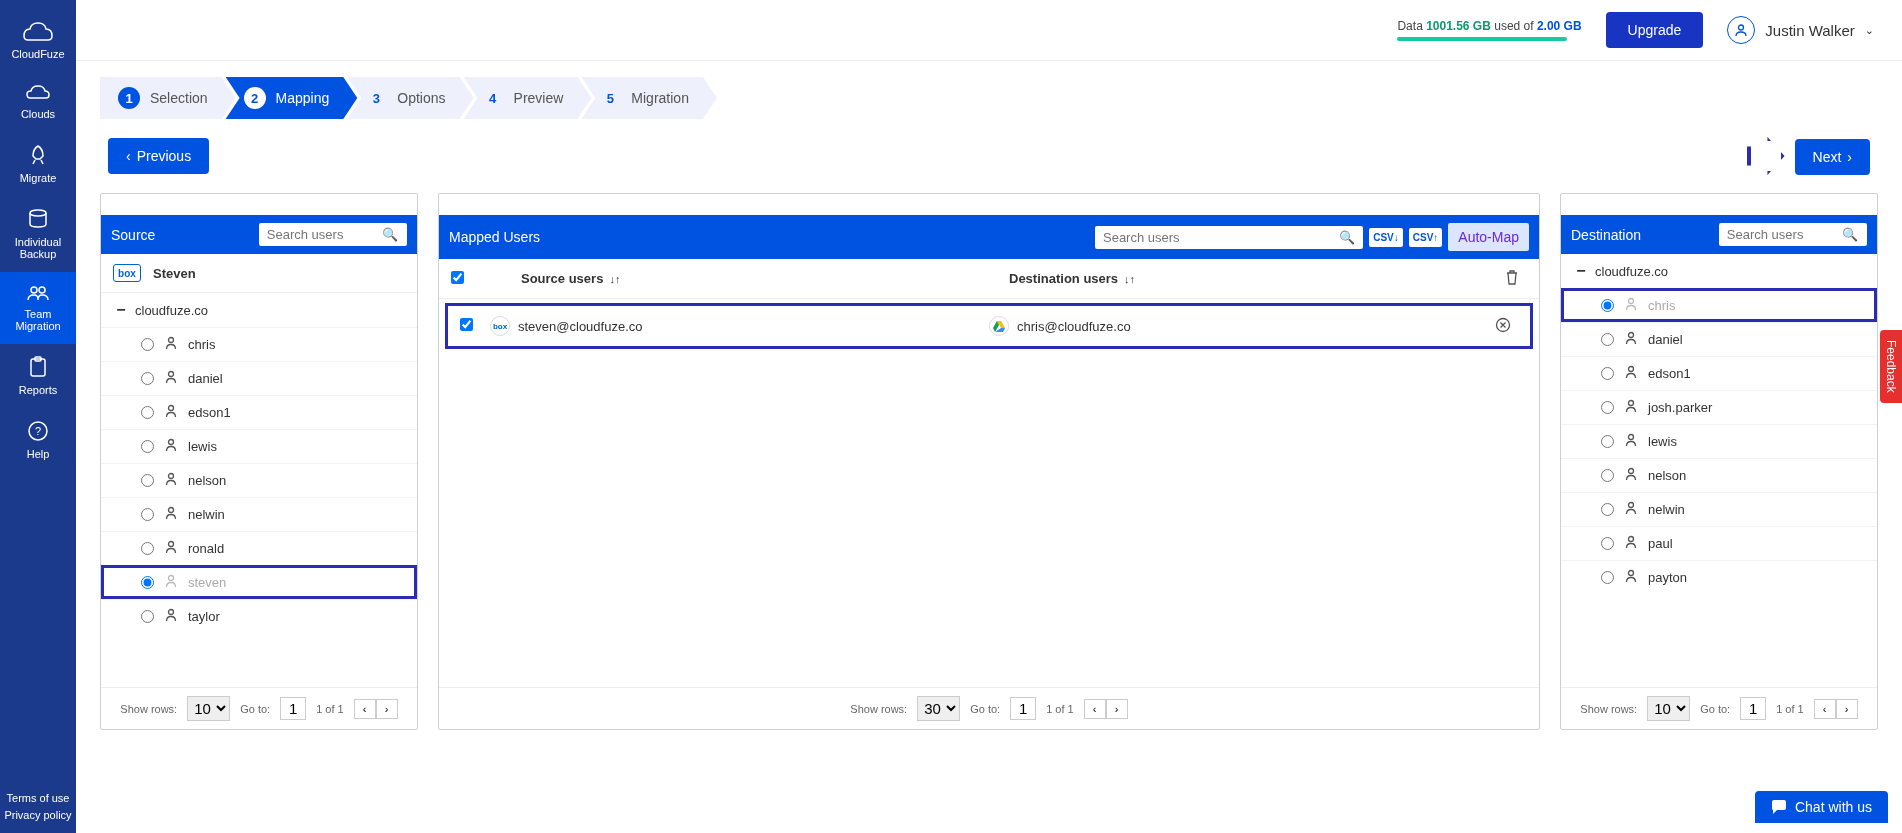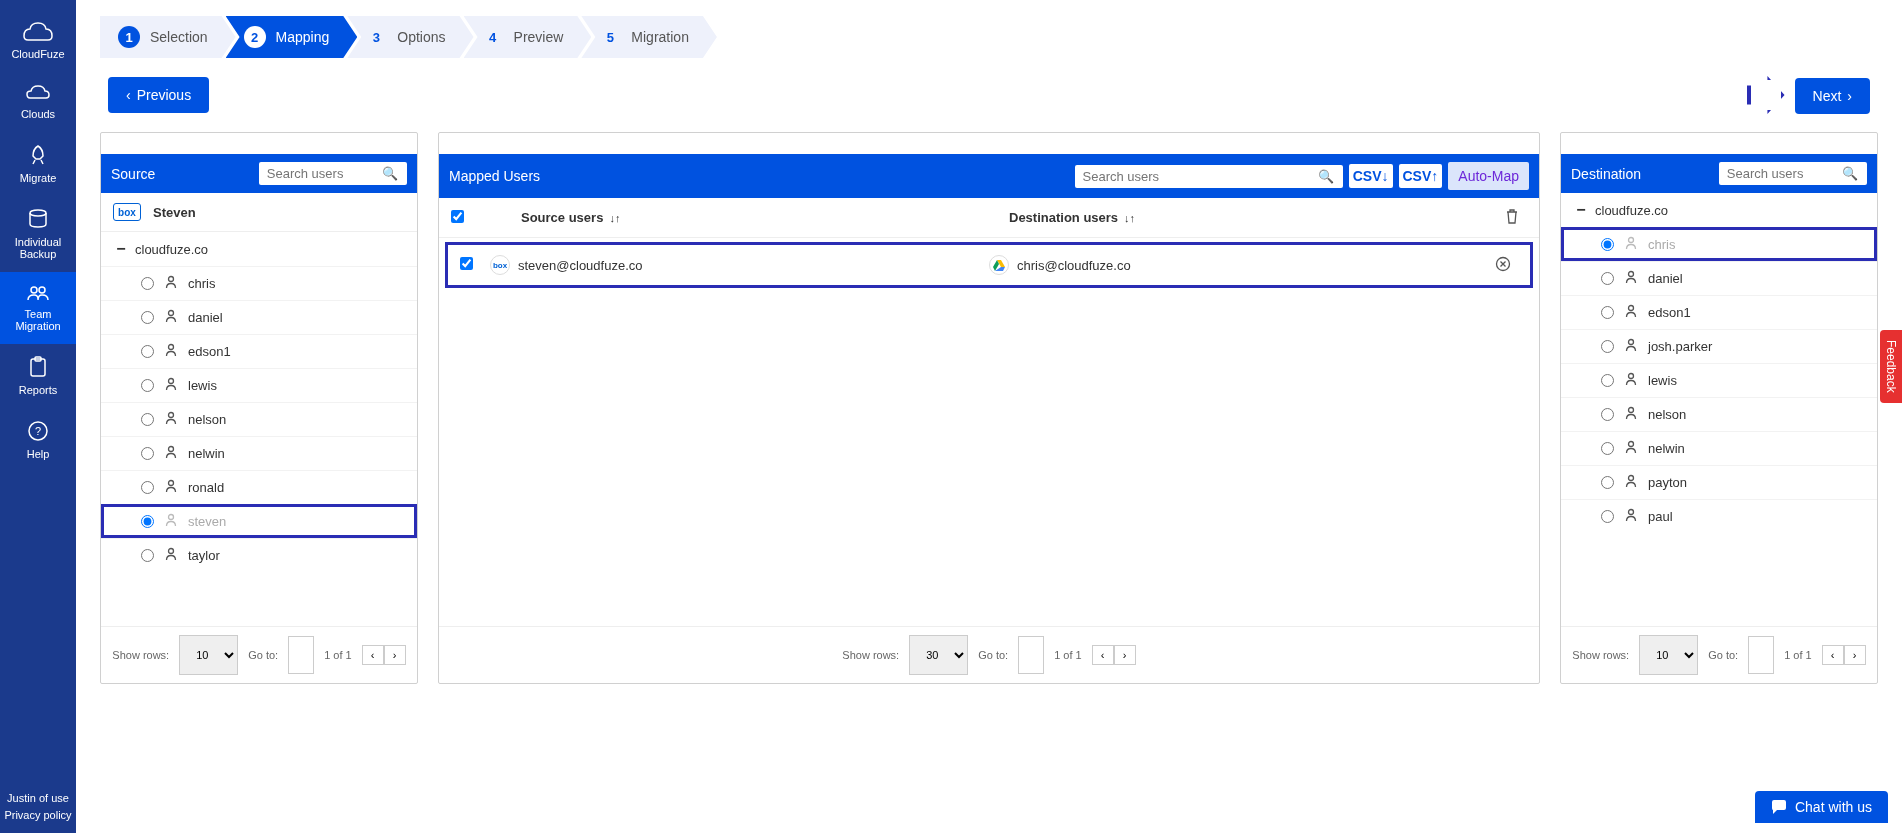--- a/index.html
+++ b/index.html
@@ -46,21 +46,21 @@
   .panel-source { width:318px; }
   .panel-mapped { flex:1; }
   .panel-dest { width:318px; }
 
   .panel-head { background:#0052e0; color:#fff; display:flex; align-items:center; justify-content:space-between; padding:8px 10px;margin-top:21px; }
   .panel-title { font-size:14px; }
   .search-box { background:#fff; border-radius:2px; display:flex; align-items:center; padding:4px 8px; gap:6px; }
   .search-box input { border:none; outline:none; font-size:13px; width:110px; }
   .search-box.wide input { width:230px; }
   .mapped-tools { display:flex; align-items:center; gap:6px; }
-  .csv-badge { background:#fff; color:#0052e0; font-size:14px; font-weight:bold; padding:4px 4px; border-radius:2px; }
+  .csv-badge { background:#fff; color:#0052e0; font-size:10px; font-weight:bold; padding:4px 4px; border-radius:2px; }
   .automap { background:#dbe5fb; color:#6d28d9; border:none; padding:6px 10px; font-size:14px; border-radius:2px; }
 
   .acct-row { display:flex; align-items:center; gap:12px; padding:10px 12px; border-bottom:1px solid #eee; }
   .cloud-logo { width:28px; height:18px; display:flex; align-items:center; justify-content:center; font-size:10px; font-weight:bold; }
   .box-logo { color:#0061d5; border:1px solid #0061d5; border-radius:3px; padding:1px 3px; }
   .gdrive-logo svg { width:22px; height:20px; }
 
   .domain-row { display:flex; align-items:center; gap:8px; padding:8px 14px; font-size:13px; }
   .minus { font-weight:bold; font-size:16px; width:12px; text-align:center; }
 
@@ -79,21 +79,21 @@
 
   .map-row { display:flex; align-items:center; padding:10px 12px; border:3px solid #2a2db4; margin:4px 6px; }
   .map-row .chk { width:30px; }
   .map-row .col { flex:1; display:flex; align-items:center; gap:8px; font-size:13px; }
   .map-row .del { width:30px; text-align:center; cursor:pointer; }
   .mini-logo { width:20px; height:20px; border-radius:50%; border:1px solid #ddd; display:flex; align-items:center; justify-content:center; font-size:8px; background:#fff; }
 
   .panel-body { flex:1; overflow:auto; min-height:360px; }
 
   .pager { display:flex; align-items:center; justify-content:center; gap:10px; padding:8px; border-top:1px solid #eee; font-size:11px; color:#666; }
-  .pager select, .pager input { font-size:11px; padding:12px; border:1px solid #ccc; }
+  .pager select, .pager input { font-size:15px; padding:2px; border:1px solid #ccc; }
   .pager input { width:26px; text-align:center; }
   .pager-btns { display:flex; }
   .pager-btns button { width:22px; height:20px; border:1px solid #ccc; background:#fff; cursor:pointer; font-size:11px; }
 
   .feedback-tab { position:fixed; right:0; top:330px; background:#e63030; color:#fff; writing-mode:vertical-rl; padding:10px 4px; font-size:12px; border-radius:4px 0 0 4px; cursor:pointer; }
   .chat-widget { position:fixed; right:14px; bottom:10px; background:#0052e0; color:#fff; padding:8px 16px; border-radius:4px 4px 0 0; font-size:14px; display:flex; align-items:center; gap:8px; cursor:pointer; }
 
   .sort-icon { font-size:11px; }
   .chevron { font-size:11px; }
   .search-icon { color:#333; }
@@ -148,26 +148,46 @@
     </div>
     <div class="sidebar-item">
       <svg class="sidebar-icon" width="22" height="22" viewBox="0 0 22 22">
           <circle cx="11" cy="11" r="9" fill="none" stroke="#fff" stroke-width="1.5"></circle>
           <text x="11" y="15" text-anchor="middle" fill="#fff" font-size="11">?</text>
         </svg>
       <span>Help</span>
     </div>
     <div class="sidebar-spacer"></div>
     <div class="sidebar-footer">
-      <div>Justin of use</div>
+      <div>Terms of use</div>
       <div>Privacy policy</div>
     </div>
   </nav>
 
   <div class="main">
+    <div class="topbar">
+      <div class="data-usage">
+        <span>Data </span>
+        <b style="color:#0b9a6e;">1001.56 GB</b>
+        <span> used of </span>
+        <b style="color:#0052e0;">2.00 GB</b>
+        <div class="bar"></div>
+      </div>
+      <button class="upgrade-btn">Upgrade</button>
+      <div class="user-chip">
+        <span class="avatar-circle">
+          <svg width="14" height="14" viewBox="0 0 14 14">
+              <circle cx="7" cy="4.5" r="2.5" fill="none" stroke="#0052e0" stroke-width="1.3"></circle>
+              <path d="M2 13 Q2 9 7 9 Q12 9 12 13" fill="none" stroke="#0052e0" stroke-width="1.3"></path>
+            </svg>
+        </span>
+        <span>Justin Walker</span>
+        <span class="chevron">⌄</span>
+      </div>
+    </div>
 
     <div class="content">
 
       <div class="stepper">
         <div class="step done">
             <span class="num">1</span>
             <span>Selection</span>
           </div>
         <div class="step active">
             <span class="num">2</span>
@@ -444,29 +464,29 @@
                       <path d="M2.5 13 Q2.5 8.5 7 8.5 Q11.5 8.5 11.5 13" fill="none" stroke="currentColor" stroke-width="1.3"></path>
                     </svg></span>
                   <span>nelwin</span>
                 </li>
                 <li class="user-row">
                   <input type="radio" style="">
                   <span class="user-icon"><svg width="14" height="14" viewBox="0 0 14 14">
                       <circle cx="7" cy="4" r="2.5" fill="none" stroke="currentColor" stroke-width="1.3"></circle>
                       <path d="M2.5 13 Q2.5 8.5 7 8.5 Q11.5 8.5 11.5 13" fill="none" stroke="currentColor" stroke-width="1.3"></path>
                     </svg></span>
+                  <span>paul</span>
+                </li>
+                <li class="user-row">
+                  <input type="radio" style="">
+                  <span class="user-icon"><svg width="14" height="14" viewBox="0 0 14 14">
+                      <circle cx="7" cy="4" r="2.5" fill="none" stroke="currentColor" stroke-width="1.3"></circle>
+                      <path d="M2.5 13 Q2.5 8.5 7 8.5 Q11.5 8.5 11.5 13" fill="none" stroke="currentColor" stroke-width="1.3"></path>
+                    </svg></span>
                   <span>payton</span>
-                </li>
-                <li class="user-row">
-                  <input type="radio" style="">
-                  <span class="user-icon"><svg width="14" height="14" viewBox="0 0 14 14">
-                      <circle cx="7" cy="4" r="2.5" fill="none" stroke="currentColor" stroke-width="1.3"></circle>
-                      <path d="M2.5 13 Q2.5 8.5 7 8.5 Q11.5 8.5 11.5 13" fill="none" stroke="currentColor" stroke-width="1.3"></path>
-                    </svg></span>
-                  <span>paul</span>
                 </li>
               </ul>
           </div>
           <div class="pager">
             <span>Show rows:</span>
             <select><option>10</option></select>
             <span>Go to:</span>
             <input value="1" style="">
             <span>1 of 1</span>
             <div class="pager-btns">

